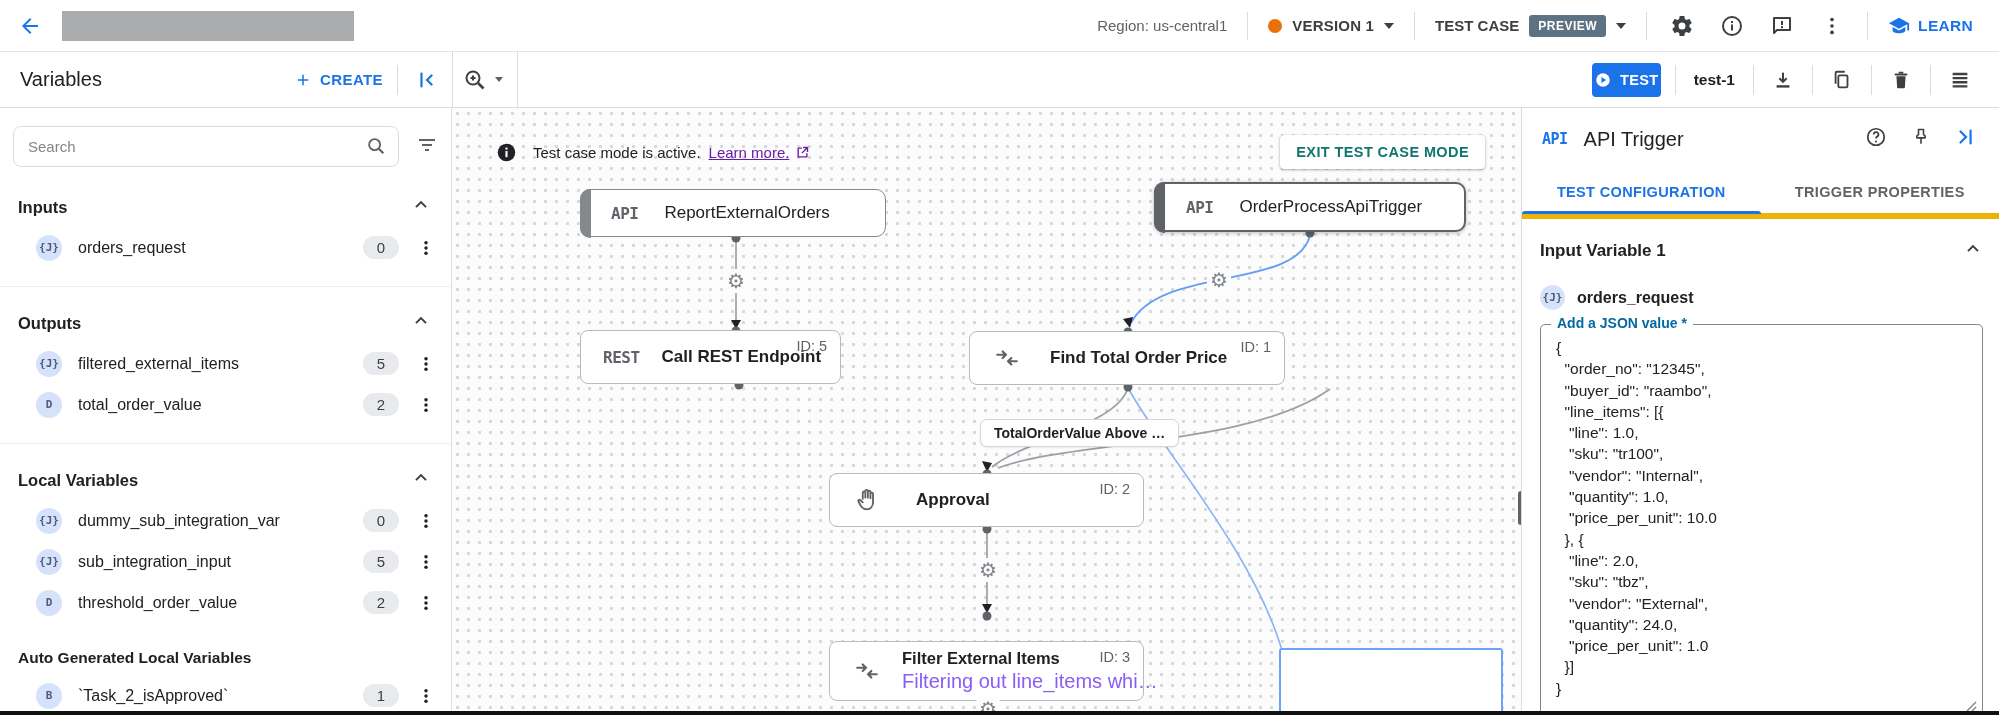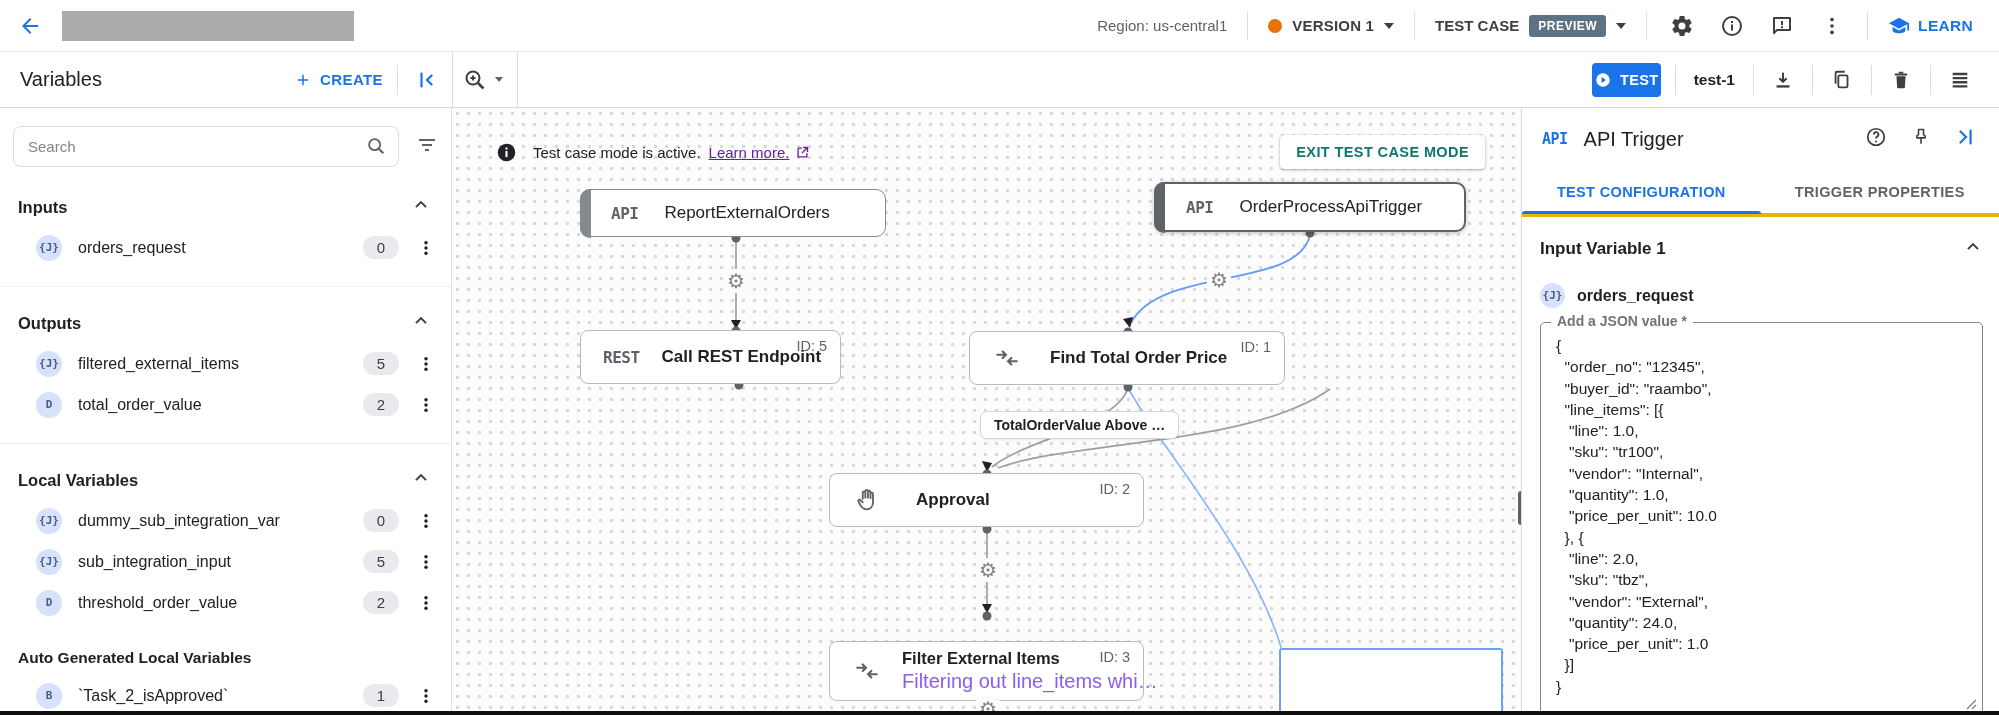--- a/index.html
+++ b/index.html
@@ -83,31 +83,31 @@
   .blue-box { position:absolute; z-index:2; background:#fff; border:2px solid #6ea2f8; border-radius:3px; }
 
   .drag-handle { position:absolute; z-index:6; width:6px; height:34px; background:#5f6368; border-radius:3px; right:-3px; top:383px; cursor:col-resize; }
 
   
   .panel { width:478px; flex:none; background:#fff; border-left:1px solid #dadce0; display:flex; flex-direction:column; }
   .p-head { height:62px; display:flex; align-items:center; padding:0 22px 0 20px; }
   .p-chip { font-family:"DejaVu Sans Mono",monospace; font-size:15px; font-weight:700; color:#1a73e8; letter-spacing:-.5px; }
   .p-title { font-size:20px; color:#202124; margin-left:16px; }
   .p-icons { margin-left:auto; display:flex; align-items:center; gap:24px; }
-  .tabs { display:flex; border-bottom:4px solid #eab308; }
+  .tabs { display:flex; border-bottom:6px solid #eab308; }
   .tab { flex:1; text-align:center; padding:14px 0 13px; font-size:14.5px; font-weight:700; letter-spacing:.35px; color:#5f6368; cursor:pointer; position:relative; }
   .tab.active { color:#1a73e8; }
   .tab.active::after { content:""; position:absolute; left:0; right:0; bottom:-1px; height:3px; background:#1a73e8; border-radius:3px 3px 0 0; }
   .p-body { padding:20px 16px 0 18px; flex:1; overflow:hidden; }
   .p-sec-head { display:flex; align-items:center; }
   .p-sec-title { font-size:17px; font-weight:700; color:#202124; }
   .p-var-row { display:flex; align-items:center; gap:12px; margin-top:22px; }
   .p-var-name { font-size:16px; font-weight:700; color:#202124; }
   .json-field { position:relative; margin-top:14px; border:1px solid #80868b; border-radius:5px; height:398px; padding:12px 14px 0 15px; }
-  .json-label { position:absolute; top:-10px; left:10px; background:#fff; padding:0 6px; font-size:14px; font-weight:700; color:#737373; }
+  .json-label { position:absolute; top:-10px; left:10px; background:#fff; padding:0 6px; font-size:14px; font-weight:700; color:#0369a1; }
   .json-pre { margin:0; font-family:"Liberation Sans",sans-serif; font-size:15.5px; line-height:21.3px; color:#202124; white-space:pre; }
   .resize-grip { position:absolute; right:4px; bottom:4px; cursor:nwse-resize; }
 
   .bottom-edge { position:absolute; left:0; right:0; bottom:0; height:4px; background:#101010; z-index:50; }
 </style>
 </head>
 <body>
 
 <div class="app">
 
@@ -478,21 +478,21 @@
               <path d="M21 15h-8M16 12l-3 3 3 3"></path>
             </svg>
         </span>
         <span class="node-text2">
           <span class="node-title" style="margin-left:0;font-weight:700;font-size:16.5px">Filter External Items</span>
           <span class="node-sub">Filtering out line_items whi…</span>
         </span>
         <span class="node-id">ID: 3</span>
       </div>
 
-      <div class="edge-pill" style="left:528px;top:303px">TotalOrderValue Above …</div>
+      <div class="edge-pill" style="left:528px;top:311px">TotalOrderValue Above …</div>
       <div class="gear" style="left:272px;top:161px">⚙</div>
       <div class="gear" style="left:755px;top:160px">⚙</div>
       <div class="gear" style="left:524px;top:450px">⚙</div>
       <div class="gear" style="left:524px;top:589px">⚙</div>
       <div class="blue-box" style="left:827px;top:540px;width:224px;height:160px"></div>
 
       <div class="drag-handle"></div>
     </div>
 
     <div class="panel">

